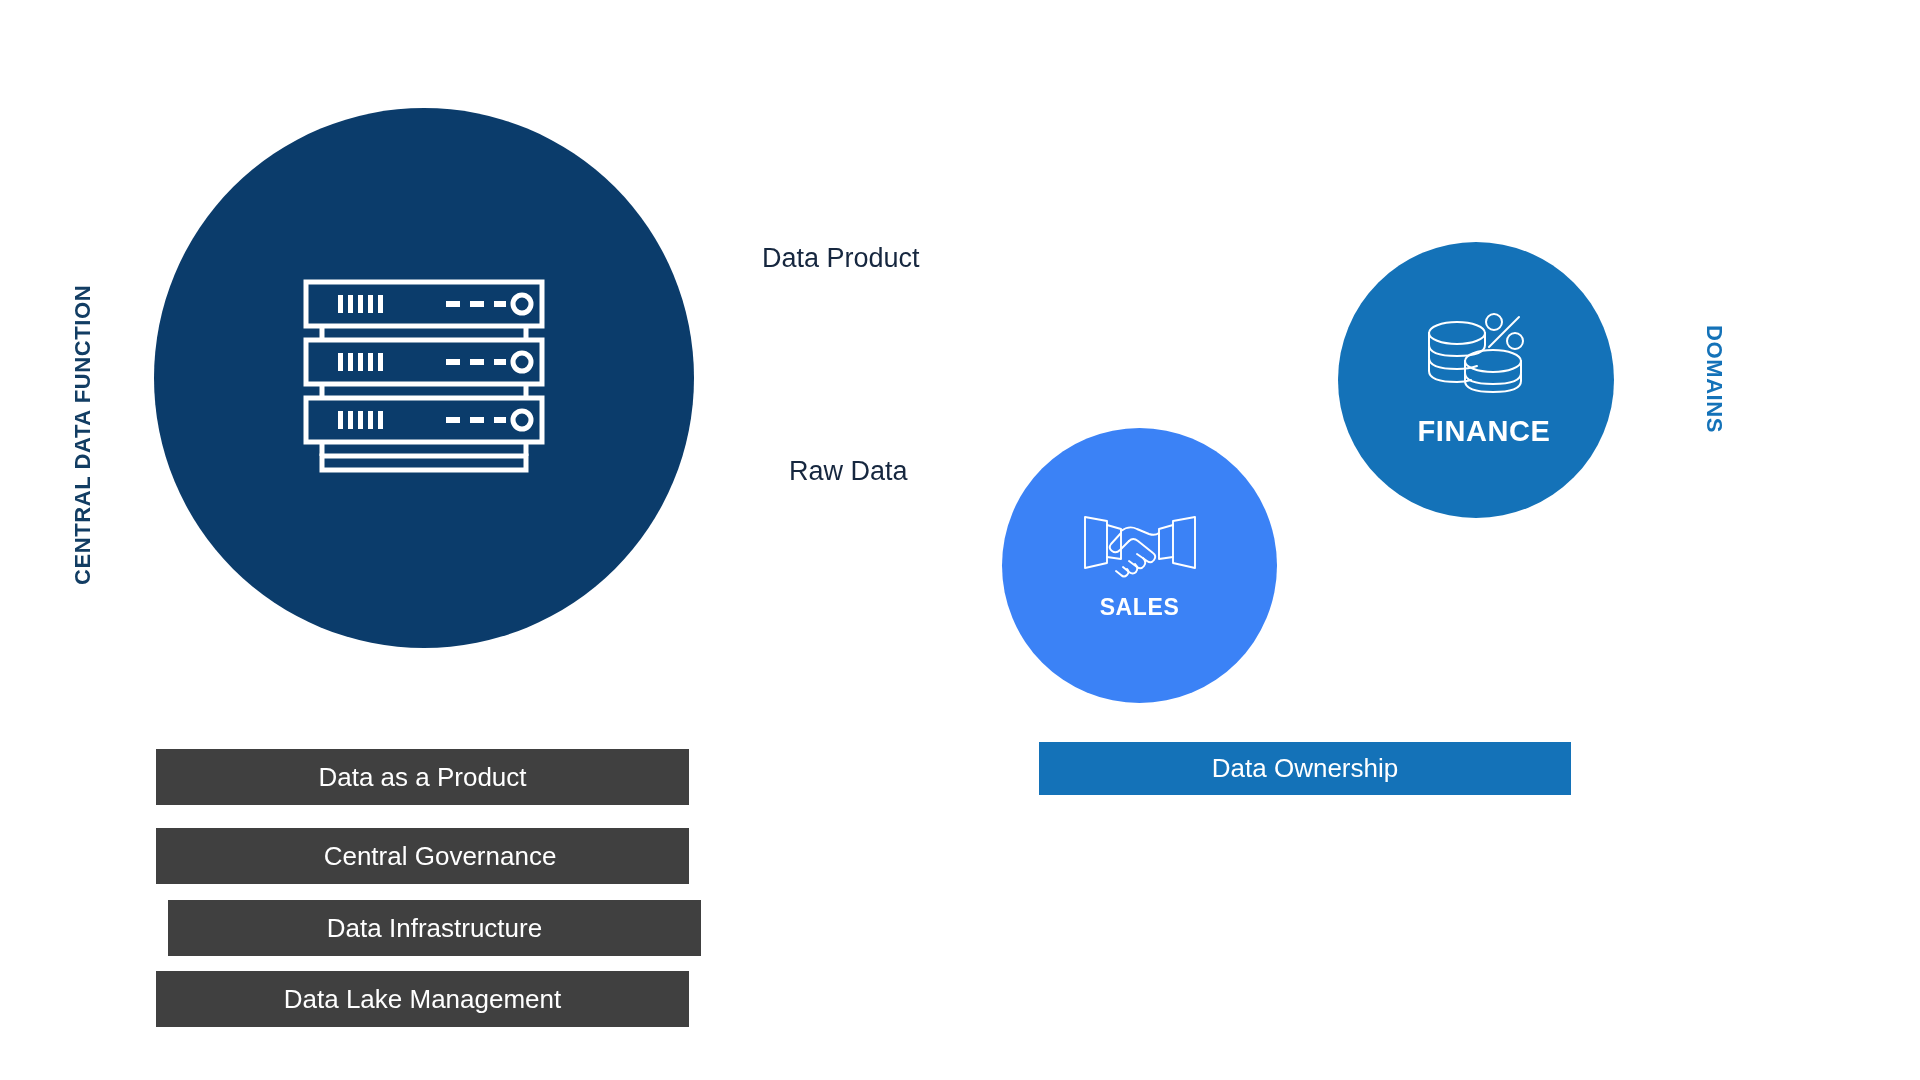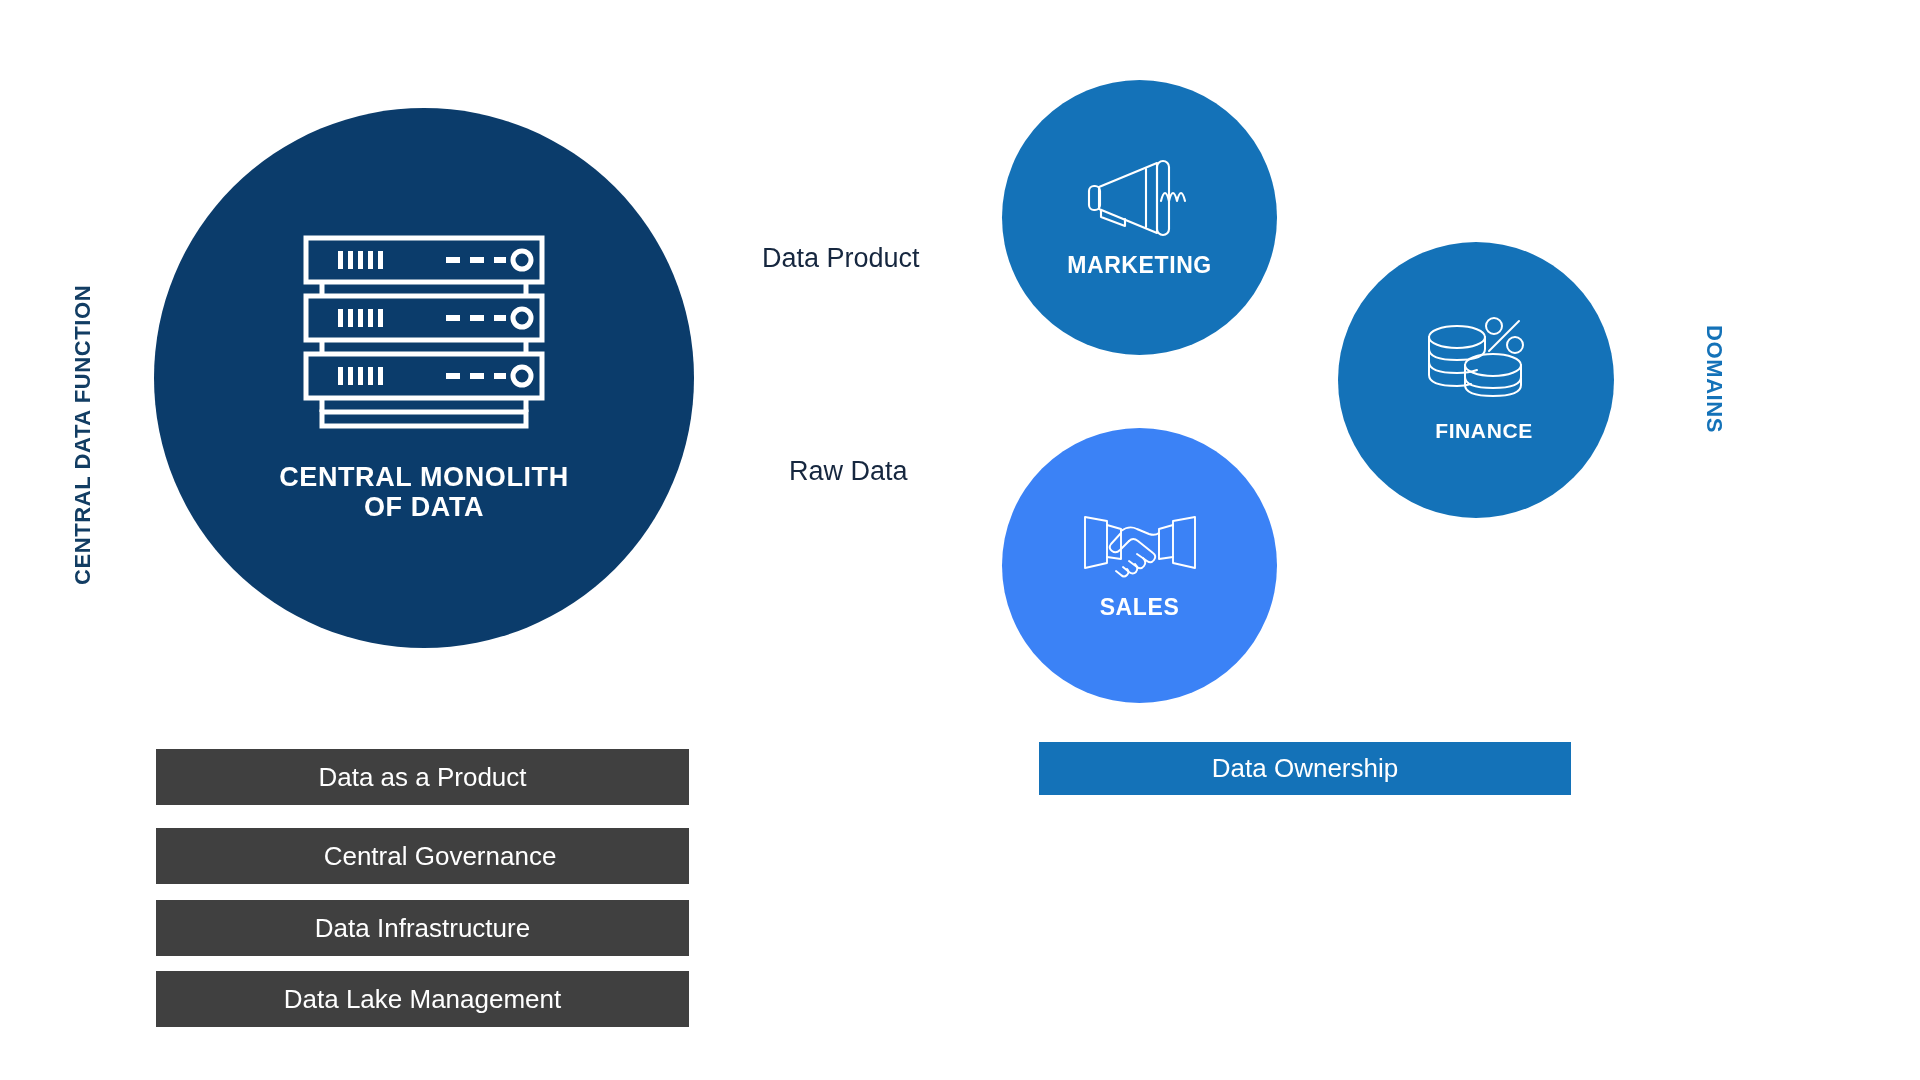--- a/index.html
+++ b/index.html
@@ -108,21 +108,21 @@
   }
 
   #circle-finance {
     left: 1338px;
     top: 242px;
     width: 276px;
     height: 276px;
     background: #1472B8;
   }
   #circle-finance .circle-label {
-    font-size: 21px;
+    font-size: 29px;
     margin-top: 16px;
     margin-left: 16px;
   }
 
   .icon-wrap {
     display: block;
     line-height: 0;
   }
 
   
@@ -147,21 +147,21 @@
   .bar-navy {
     background: #404040;
     font-size: 26px;
   }
   .bar-blue {
     background: #1472B8;
     font-size: 26px;
   }
   #bar-data-product       { left: 156px; top: 749px; width: 533px; height: 56px; }
   #bar-central-governance { left: 156px; top: 828px; width: 533px; height: 56px; padding-left: 35px; }
-  #bar-data-infra         { left: 156px; top: 900px; width: 533px; height: 56px; }
+  #bar-data-infra         { left: 168px; top: 900px; width: 533px; height: 56px; }
   #bar-data-lake          { left: 156px; top: 971px; width: 533px; height: 56px; }
   #bar-data-ownership     { left: 1039px; top: 742px; width: 532px; height: 53px; }
 </style>
 </head>
 <body>
 
 <div id="canvas">
 
   <div id="label-central-function" class="side-label">
     <span class="rot">CENTRAL DATA FUNCTION</span>
@@ -204,44 +204,25 @@
           <path d="M146 84 L160 84 M170 84 L184 84 M194 84 L206 84"></path>
           <path d="M146 142 L160 142 M170 142 L184 142 M194 142 L206 142"></path>
         </g>
         <g stroke="#ffffff" stroke-width="5" fill="none">
           <circle cx="222" cy="26" r="9"></circle>
           <circle cx="222" cy="84" r="9"></circle>
           <circle cx="222" cy="142" r="9"></circle>
         </g>
       </svg>
     </span>
-    <div class="circle-label">
-      <span>CENTRAL MONOLITH</span><br>
-      <span>OF DATA</span>
-    </div>
   </div>
 
   <div id="flow-data-services" class="flow-label">Data Product</div>
   <div id="flow-raw-data" class="flow-label">Raw Data</div>
 
-  <div id="circle-marketing" class="circle">
-    <span class="icon-wrap">
-      <svg width="110" height="82" viewBox="0 0 110 82" fill="none" xmlns="http://www.w3.org/2000/svg">
-        <g stroke="#ffffff" stroke-width="2.1" fill="none" stroke-linejoin="round" stroke-linecap="round">
-          <path d="M14 30 L72 6 L72 76 L14 52 Z"></path>
-          <rect x="4" y="29" width="11" height="24" rx="5"></rect>
-          <rect x="72" y="4" width="12" height="74" rx="6"></rect>
-          <path d="M16 53 L16 60 L40 69 L40 62"></path>
-          <path d="M61 12 L61 70"></path>
-          <path d="M76 44 q4 -16 8 0 q4 -16 8 0 q4 -16 8 0"></path>
-        </g>
-      </svg>
-    </span>
-    <div class="circle-label">MARKETING</div>
-  </div>
 
   <div id="circle-sales" class="circle">
     <span class="icon-wrap">
       <svg width="118" height="70" viewBox="0 0 118 70" fill="none" xmlns="http://www.w3.org/2000/svg">
         <g stroke="#ffffff" stroke-width="1.9" fill="none" stroke-linejoin="round" stroke-linecap="round">
           <path d="M4 6 L26 10 L26 52 L4 57 Z"></path>
           <path d="M114 6 L92 10 L92 52 L114 57 Z"></path>
           <path d="M26 14 L40 18 L40 48 L26 46"></path>
           <path d="M92 14 L78 18 L78 48 L92 46"></path>
           <path d="M40 20 Q48 14 56 18 L68 23 Q74 25 78 22"></path>

